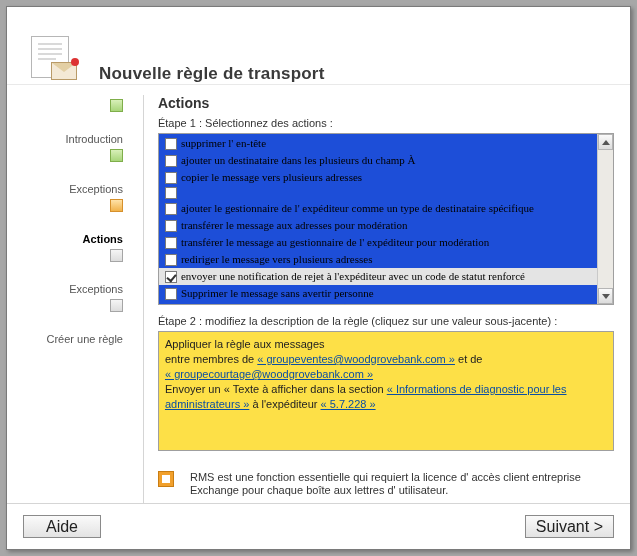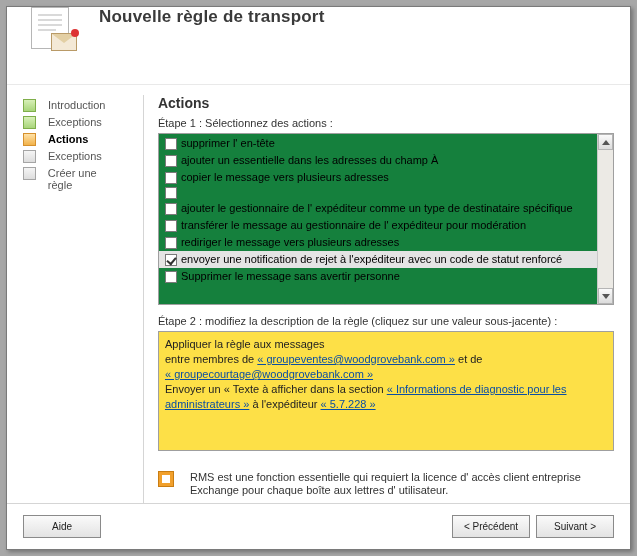--- a/index.html
+++ b/index.html
@@ -15,21 +15,21 @@
     position: absolute;
     left: 6px; top: 6px;
     width: 625px; height: 544px;
     background: #ffffff;
     border: 1px solid #7a7a7a;
     box-shadow: 2px 2px 4px rgba(0,0,0,0.3);
     display: flex; flex-direction: column;
   }
   .header {
     height: 78px;
-    display: flex; align-items: flex-start;
+    display: flex; align-items: flex-end;
     padding-left: 22px;
     border-bottom: 1px solid #e9e9e9;
   }
   .header-icon {
     width: 48px; height: 48px;
     margin-right: 22px;
     position: relative;
   }
   .hi-page {
     position: absolute; left: 2px; top: 0;
@@ -57,25 +57,26 @@
     display: flex;
     padding: 10px 16px 0 16px;
     gap: 20px;
     min-height: 0;
   }
   .sidebar {
     width: 150px;
     padding-top: 2px;
   }
   .nav-item {
-    display: flex; align-items: flex-start;
-    gap: 12px;
+    display: flex; align-items: flex-end;
+    gap: 21px;
     padding: 2px 0;
     color: #555;
     cursor: default;
+    flex-direction: column;
   }
   .nav-item.active { color: #000; font-weight: bold; }
   .nav-ico {
     width: 13px; height: 13px;
     border: 1px solid #a5a5a5;
     background: linear-gradient(#f5f5f5,#dddddd);
   }
   .nav-ico.done   { border-color:#7fae4a; background: linear-gradient(#d8f0b8,#a8d57a); }
   .nav-ico.active { border-color:#d6902c; background: linear-gradient(#ffe2a8,#f1b24a); }
   .content {
@@ -86,23 +87,24 @@
     min-height: 0;
   }
   .sect-title {
     font-size: 14px; font-weight: bold; color: #333;
     margin-bottom: 6px;
   }
   .step-label { color:#333; margin-bottom:4px; }
   .listbox {
     border: 1px solid #9f9f9f;
     height: 172px;
-    background: #15803d;
+    background: #1d4ed8;
     position: relative;
     display: flex;
+    font-family: Liberation Serif, serif;
   }
   .list-scroll { flex:1 1 auto; overflow:hidden; padding:1px 0; }
   .row {
     display:flex; align-items:center;
     padding: 1px 4px 1px 6px;
     gap: 4px;
     white-space: nowrap;
     line-height: 15px;
   }
   .row.selected { background:#e4e4e4; }
@@ -166,21 +168,21 @@
     border-top: 1px solid #d5d5d5;
     display:flex; align-items:center;
     padding: 0 16px;
     gap: 6px;
   }
   .footer .spacer { flex:1 1 auto; }
   .btn {
     min-width: 78px; height: 23px;
     border: 1px solid #8a8a8a;
     background: linear-gradient(#fafafa,#e3e3e3);
-    font-size: 10px; color:#222;
+    font-size: 16px; color:#222;
     padding: 0 10px;
     cursor: pointer;
   }
 </style>
 </head>
 <body>
 
 <div class="window">
 
   <div class="header">
@@ -228,32 +230,36 @@
       <div class="step-label">Étape&nbsp;1&nbsp;: Sélectionnez des actions&nbsp;:</div>
 
       <div class="listbox">
         <div class="list-scroll">
           <div class="row">
               <span class="chk"></span>
               <span>supprimer l'&nbsp;en-tête</span>
             </div>
           <div class="row">
               <span class="chk"></span>
-              <span>ajouter un essentielle dans les adresses du champ À</span>
+              <span>ajouter un destinataire dans les plusieurs du champ À</span>
             </div>
           <div class="row">
               <span class="chk"></span>
               <span>copier le message vers plusieurs adresses</span>
             </div>
           <div class="row">
               <span class="chk"></span>
             </div>
           <div class="row">
               <span class="chk"></span>
               <span>ajouter le gestionnaire de l'&nbsp;expéditeur comme un type de destinataire spécifique</span>
+            </div>
+          <div class="row">
+              <span class="chk"></span>
+              <span>transférer le message aux adresses pour modération</span>
             </div>
           <div class="row">
               <span class="chk"></span>
               <span>transférer le message au gestionnaire de l'&nbsp;expéditeur pour modération</span>
             </div>
           <div class="row">
               <span class="chk"></span>
               <span>rediriger le message vers plusieurs adresses</span>
             </div>
           <div class="row selected">
@@ -293,17 +299,16 @@
       <div class="rms-bar">
         <span class="rms-ico"></span>
         <span>RMS est une fonction essentielle qui requiert la licence d'&nbsp;accès client entreprise Exchange pour chaque boîte aux lettres d'&nbsp;utilisateur.</span>
       </div>
     </div>
   </div>
 
   <div class="footer">
     <button class="btn">Aide</button>
     <span class="spacer"></span>
-    <button class="btn">&lt; Précédent</button>
     <button class="btn">Suivant &gt;</button>
   </div>
 
 </div>
 
 </body></html>

